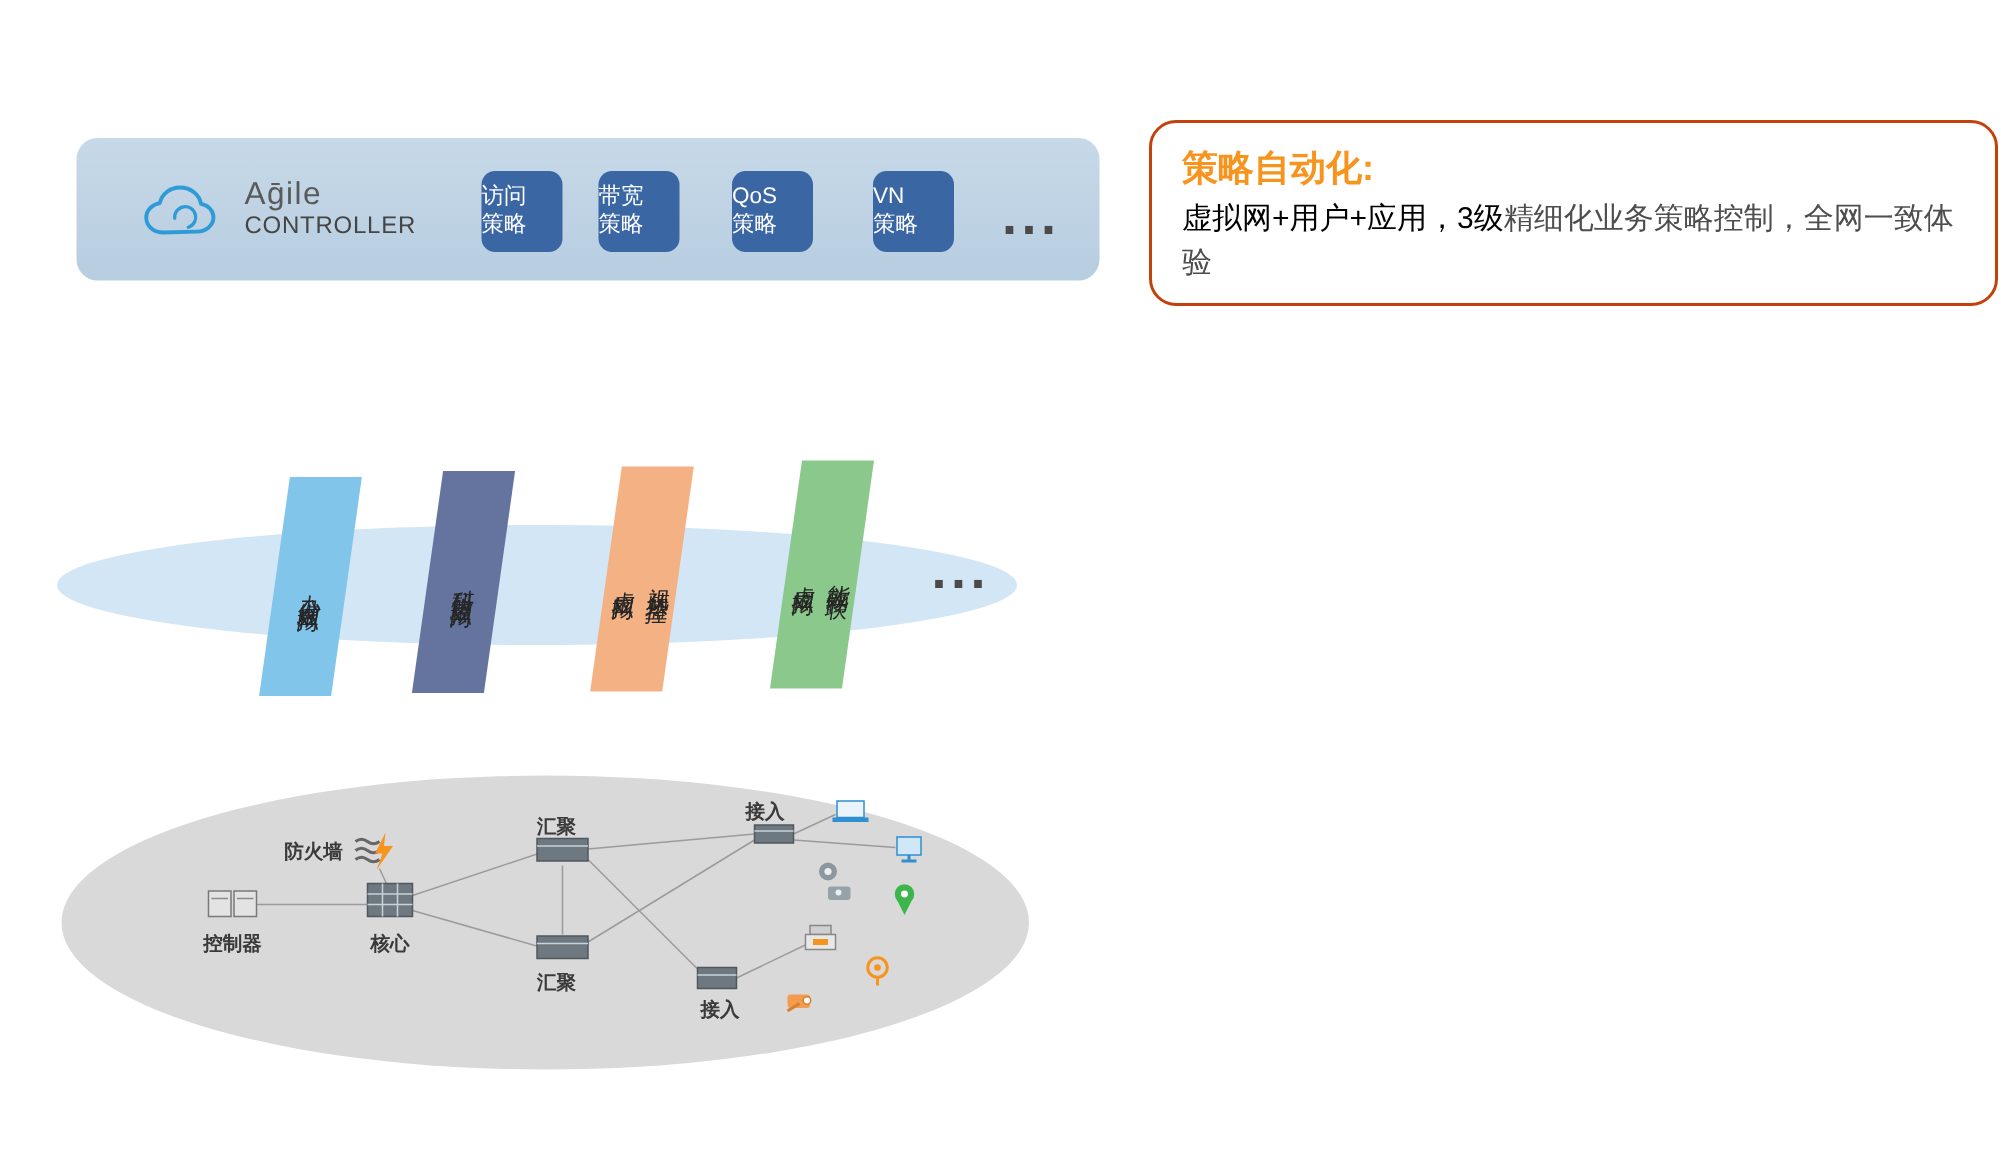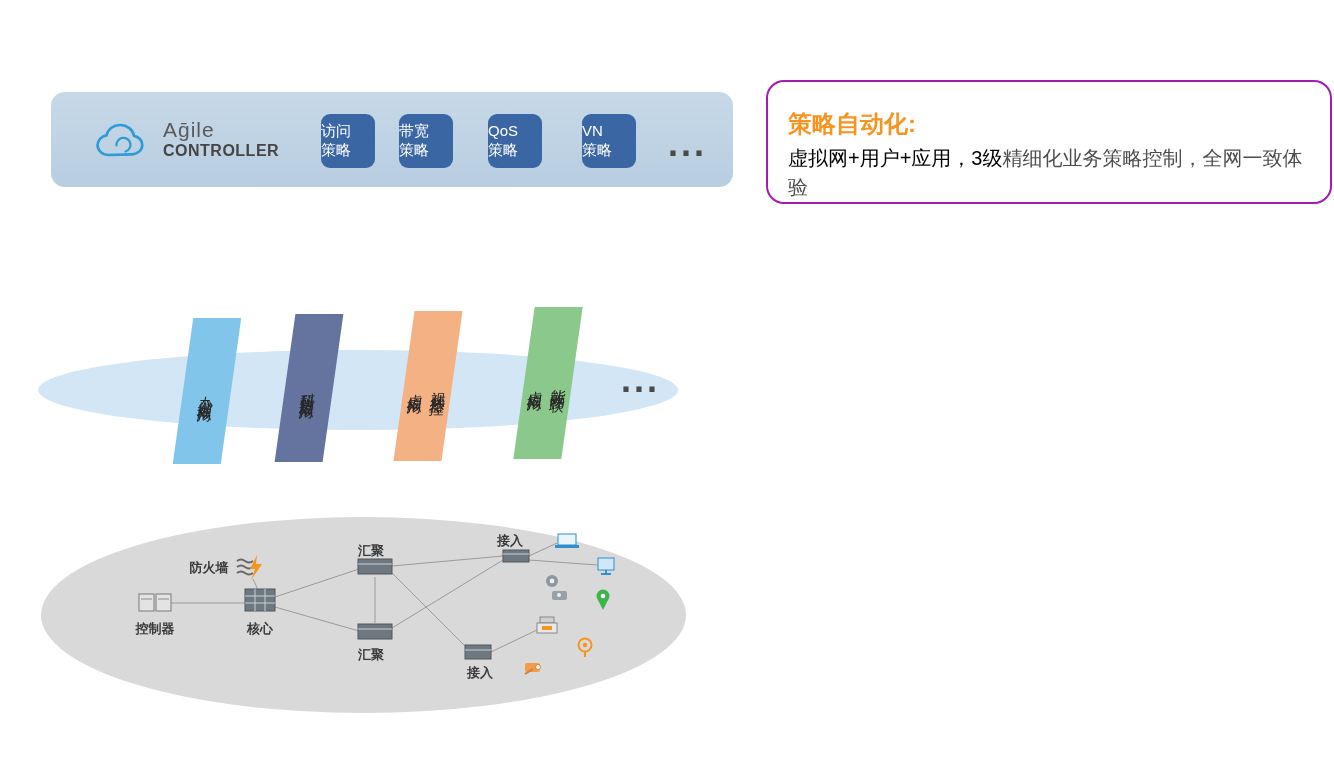--- a/index.html
+++ b/index.html
@@ -10,21 +10,21 @@
   .edge-bar{position:absolute;right:0;width:9px;background:#000;}
   .edge-bar.top{top:24px;height:48px;}
   .edge-bar.bottom{top:746px;height:37px;}
 
   
   .controller-bar{position:absolute;left:38px;top:92px;width:682px;height:95px;
     background:linear-gradient(#c7d9e8,#b7cde0);border-radius:14px;}
   .logo{position:absolute;left:42px;top:0;height:95px;display:flex;align-items:center;gap:12px;}
   .logo svg{display:block;}
   .brand-top{font-size:21px;color:#5a5a5a;letter-spacing:1px;line-height:1.1;}
-  .brand-bottom{font-size:16px;font-weight:bold;color:#454545;letter-spacing:.5px;line-height:1.2;}
+  .brand-bottom{font-size:16px;font-weight:normal;color:#454545;letter-spacing:.5px;line-height:1.2;}
   .tile{position:absolute;top:22px;width:54px;height:54px;border-radius:9px;background:#3a66a3;
     color:#fff;display:flex;flex-direction:column;align-items:flex-start;justify-content:center;
     font-size:15px;line-height:1.25;}
   .tile-1{left:270px;} .tile-2{left:348px;} .tile-3{left:437px;} .tile-4{left:531px;}
   .dots{position:absolute;font-weight:bold;color:#4a4a4a;font-size:36px;letter-spacing:3px;line-height:1;}
   .dots-top{left:617px;top:34px;}
   .dots-mid{left:608px;top:362px;}
 
   
   .vn-ellipse{position:absolute;left:25px;top:350px;width:640px;height:80px;border-radius:50%;
@@ -39,21 +39,21 @@
   .plane-4{left:511px;top:307px;height:152px;background:#8bc88b;}
 
   
   .phys-ellipse{position:absolute;left:28px;top:517px;width:645px;height:196px;border-radius:50%;
     background:#d9d9d9;}
   .topo{position:absolute;left:28px;top:517px;width:645px;height:196px;}
   .topo text{font-family:"Liberation Sans","DejaVu Sans",sans-serif;font-size:13px;font-weight:bold;fill:#3a3a3a;}
 
   
   .callout{position:absolute;left:753px;width:566px;box-sizing:border-box;
-    border:2px solid #a21caf;border-radius:18px;background:#fff;padding:24px 20px 10px 20px;}
+    border:2px solid #c2410c;border-radius:18px;background:#fff;padding:12px 20px 10px 20px;}
   .callout-1{top:80px;height:124px;}
   .callout-2{top:308px;height:118px;}
   .callout-3{top:537px;height:126px;}
   .callout-title{font-size:24px;font-weight:bold;color:#f7941e;margin:2px 0 4px 0;}
   .callout-body{margin:0;font-size:20px;line-height:1.45;color:#4d4d4d;}
   .seg{color:#4d4d4d;}
   .seg.hl{color:#000000;}
 </style>
 </head>
 <body>

